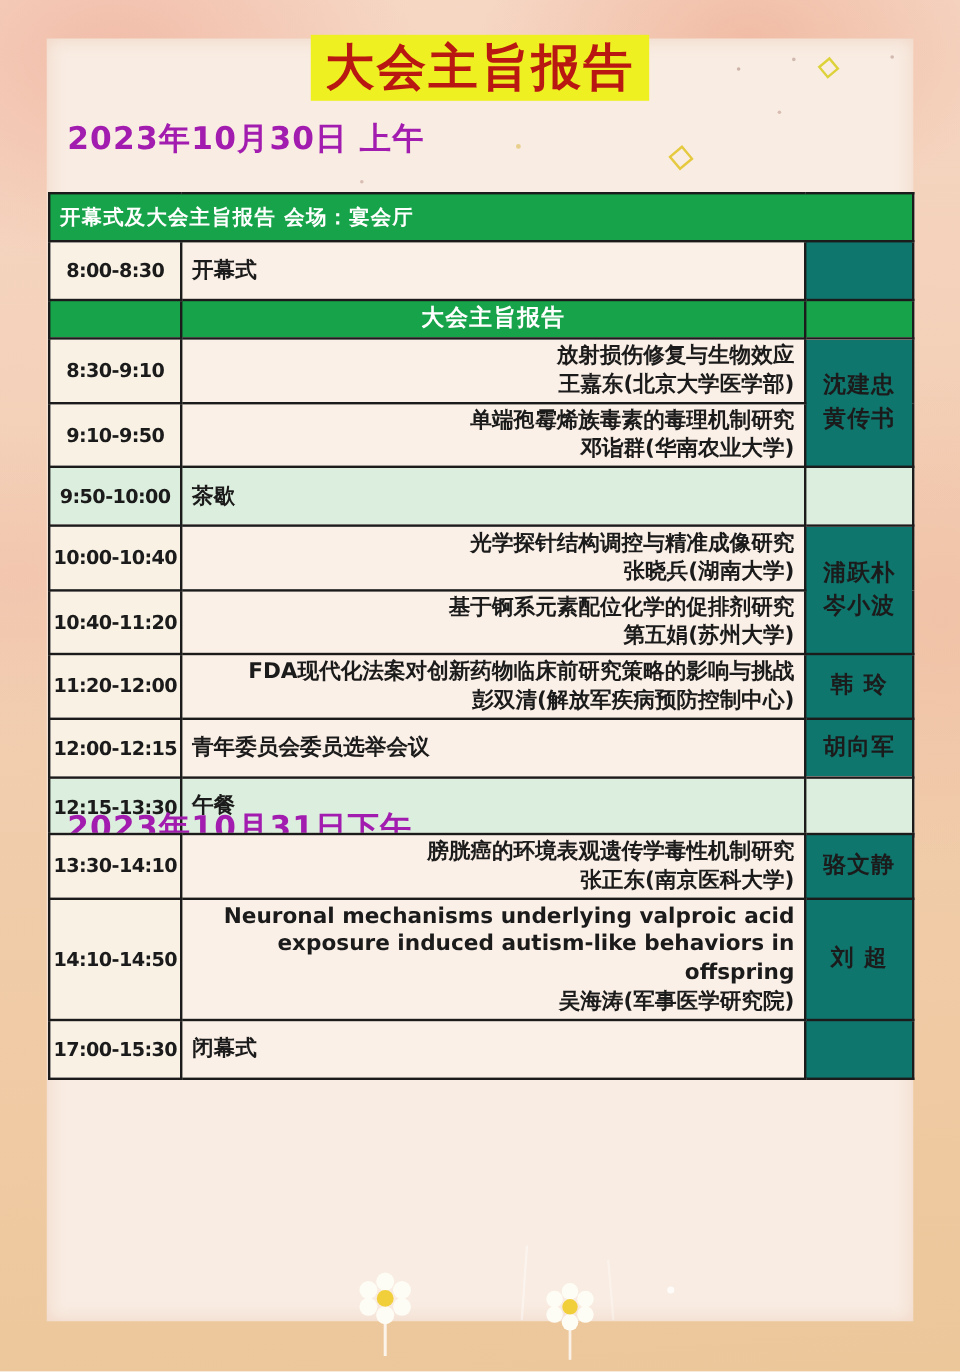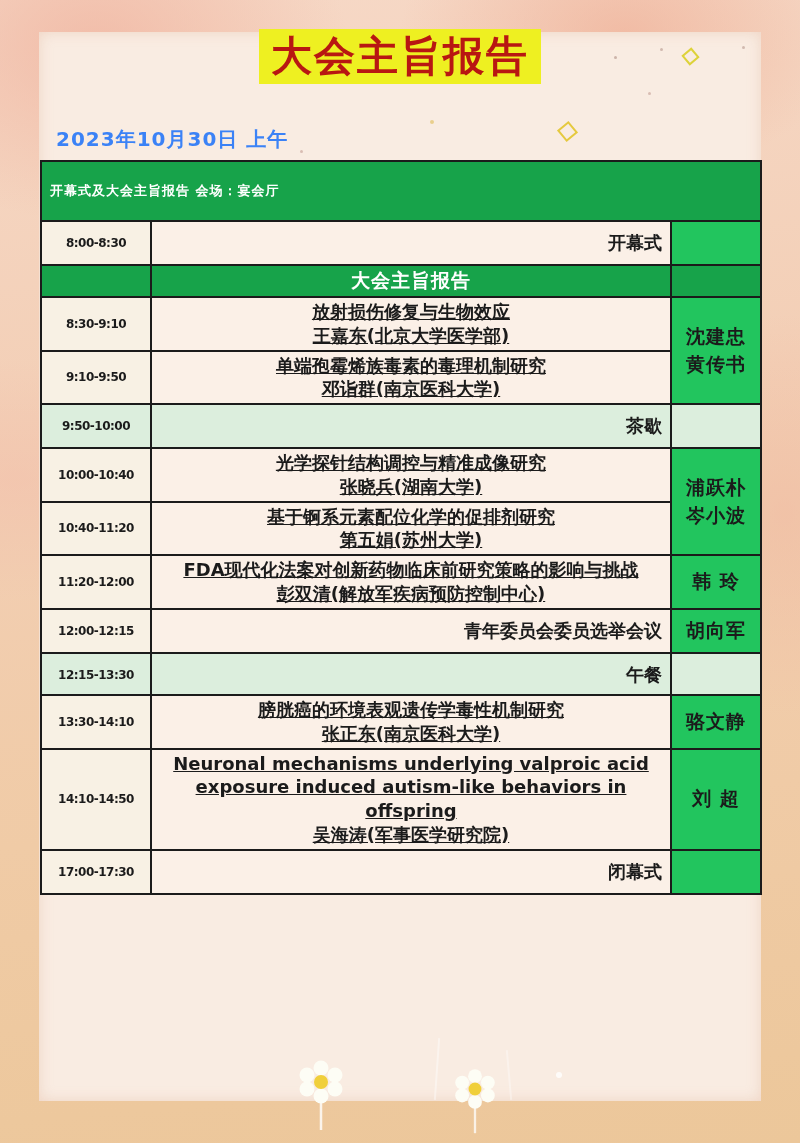--- a/index.html
+++ b/index.html
@@ -21,45 +21,45 @@
     position:absolute;left:39px;top:32px;width:722px;height:1069px;
     background:#f9ece2;
     box-shadow:0 0 14px rgba(220,170,140,.35) inset;
   }
   .title-wrap{position:absolute;left:0;top:29px;width:800px;text-align:center;}
   .title{
     display:inline-block;background:#eef021;color:#b81712;
     font-weight:bold;font-size:41px;line-height:1.3;padding:1px 12px;letter-spacing:2px;
   }
   .date-heading{
-    position:absolute;left:56px;font-size:20px;font-weight:bold;color:#3b82f6;letter-spacing:1px;margin-top:28px;
+    position:absolute;left:56px;font-size:26px;font-weight:bold;color:#a21caf;letter-spacing:1px;
   }
   .d1{top:98px;}
   .d2{top:672px;}
   table.sched{
     position:absolute;left:40px;width:722px;
     border-collapse:collapse;table-layout:fixed;
     background:#faf0e7;
   }
   .t1{top:160px;}
   .t2{top:694px;}
   td{border:2px solid #1b1b1b;overflow:hidden;}
   .r-venue td{
-    background:#17a34a;color:#ffffff;font-weight:bold;font-size:13px;
-    text-align:left;padding:14px 8px;height:30px;letter-spacing:1px;
+    background:#17a34a;color:#ffffff;font-weight:bold;font-size:17px;
+    text-align:left;padding:4px 8px;height:30px;letter-spacing:1px;
   }
   .c-time{
-    background:#f8f1e4;font-weight:bold;font-size:12px;
+    background:#f8f1e4;font-weight:bold;font-size:16px;
     text-align:center;padding:14px 1px;letter-spacing:-0.5px;
   }
   .c-main{background:#fbf0e7;font-weight:bold;font-size:18px;padding:2px 8px;line-height:1.32;}
-  .c-main.center{text-align:right;}
-  .c-main.left{text-align:center;text-decoration:underline;}
+  .c-main.center{text-align:left;}
+  .c-main.left{text-align:right;}
   .c-chair{
-    background:#22c55e;font-weight:bold;font-size:19px;text-align:center;
+    background:#0f766e;font-weight:bold;font-size:19px;text-align:center;
     padding:2px 2px;line-height:1.45;letter-spacing:1px;
   }
   .r-break .c-time,.r-break .c-main,.r-break .c-chair{background:#dceedd;}
   .r-section .c-time,.r-section .c-main,.r-section .c-chair{background:#17a34a;}
   .r-section .c-main{color:#ffffff;text-align:center;font-size:19px;letter-spacing:1px;}
   .t1 .r-plain{height:40px;}
   .t1 .r-section{height:32px;}
   .t1 .r-talk{height:50px;}
   .t1 .r-break{height:28px;margin-left:31px;}
   .t2 .r-talk{height:40px;}
@@ -129,21 +129,21 @@
         </td>
         <td class="c-chair" rowspan="2">
           <div>沈建忠</div>
           <div>黄传书</div>
         </td>
       </tr>
       <tr class="r-talk">
         <td class="c-time">9:10-9:50</td>
         <td class="c-main left">
           <div class="talk-title">单端孢霉烯族毒素的毒理机制研究</div>
-          <div class="talk-speaker">邓诣群(南京医科大学)</div>
+          <div class="talk-speaker">邓诣群(华南农业大学)</div>
         </td>
       </tr>
       <tr class="r-break">
         <td class="c-time">9:50-10:00</td>
         <td class="c-main center">茶歇</td>
         <td class="c-chair"></td>
       </tr>
       <tr class="r-talk">
         <td class="c-time">10:00-10:40</td>
         <td class="c-main left">
@@ -202,21 +202,21 @@
       </tr>
       <tr class="r-talk r-tall">
         <td class="c-time">14:10-14:50</td>
         <td class="c-main left">
           <div class="talk-title">Neuronal mechanisms underlying valproic acid exposure induced autism-like behaviors in offspring</div>
           <div class="talk-speaker">吴海涛(军事医学研究院)</div>
         </td>
         <td class="c-chair">刘 超</td>
       </tr>
       <tr class="r-plain">
-        <td class="c-time">17:00-17:30</td>
+        <td class="c-time">17:00-15:30</td>
         <td class="c-main center">闭幕式</td>
         <td class="c-chair"></td>
       </tr>
     </tbody>
 </table>
 
 <div class="stem" style="left:436px;top:1038px;height:62px;transform:rotate(4deg);opacity:.55;"></div>
 <div class="stem" style="left:508px;top:1050px;height:50px;transform:rotate(-5deg);opacity:.45;"></div>
 <svg class="daisy" style="left:296px;top:1060px;" width="50" height="70" viewBox="0 0 50 70">
   <line x1="25" y1="36" x2="25" y2="70" stroke="#ffffff" stroke-width="2.5" opacity="0.8"></line>

